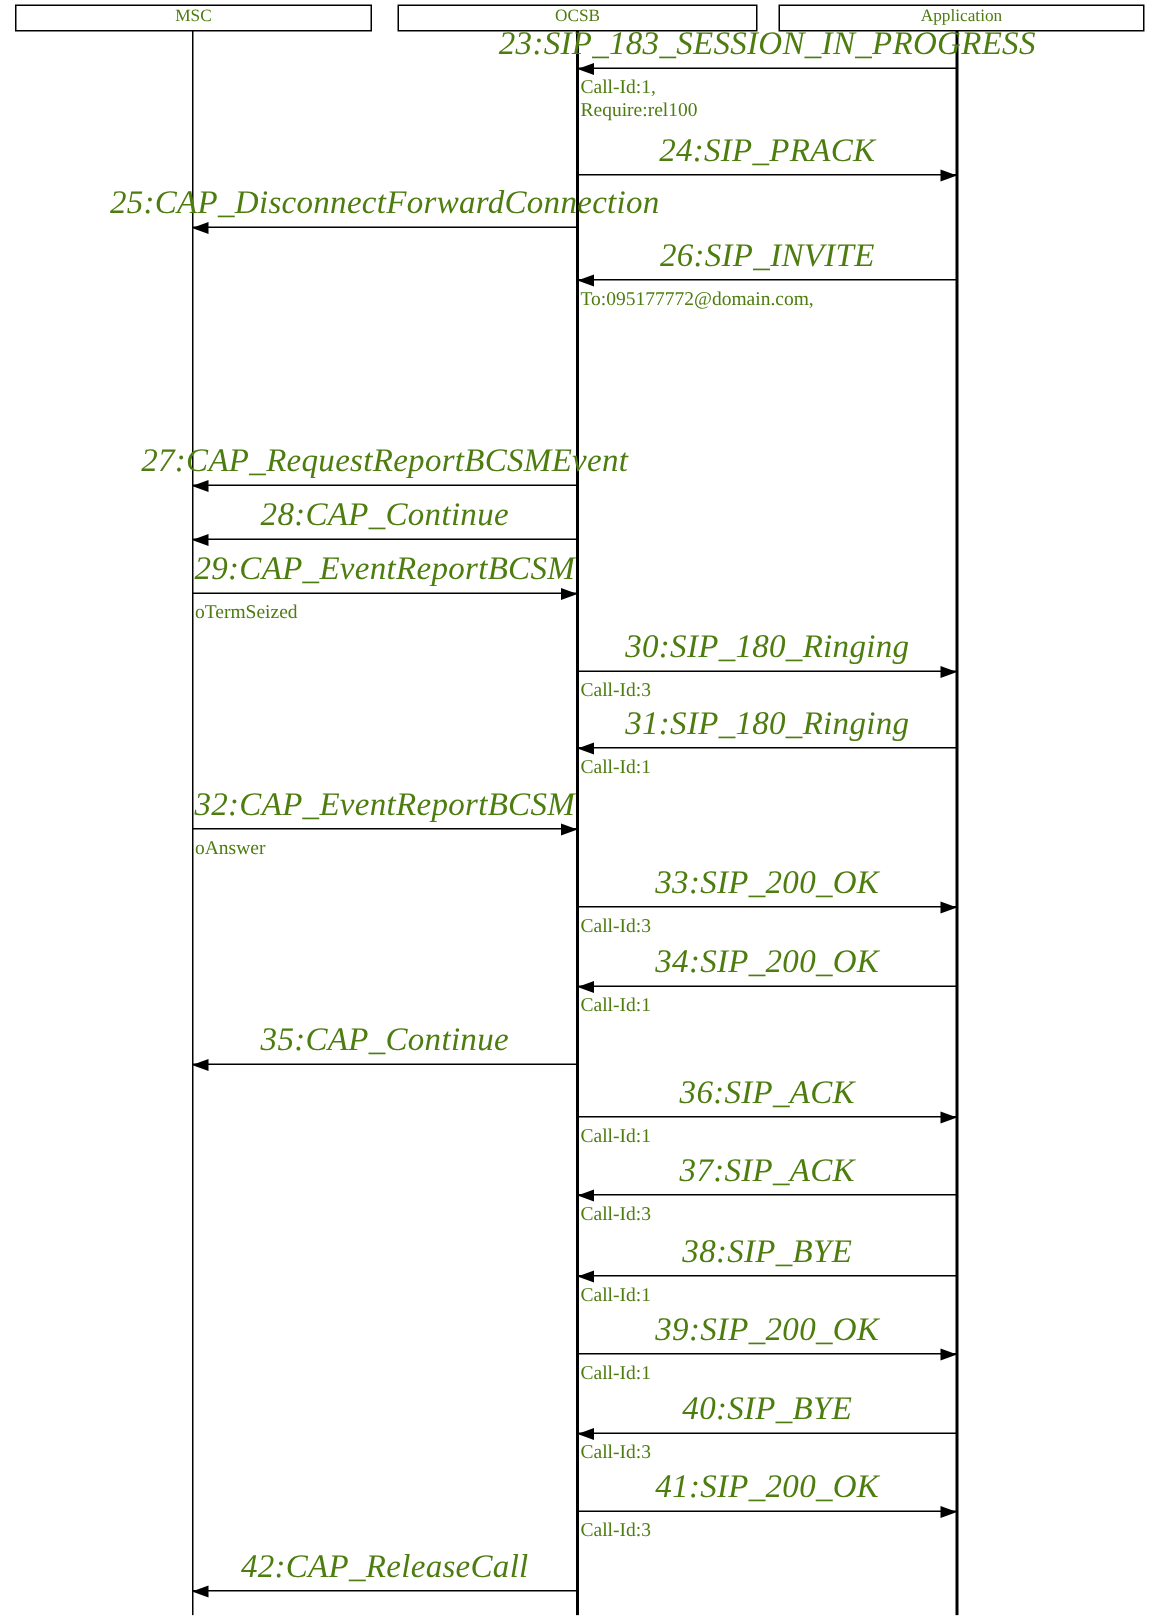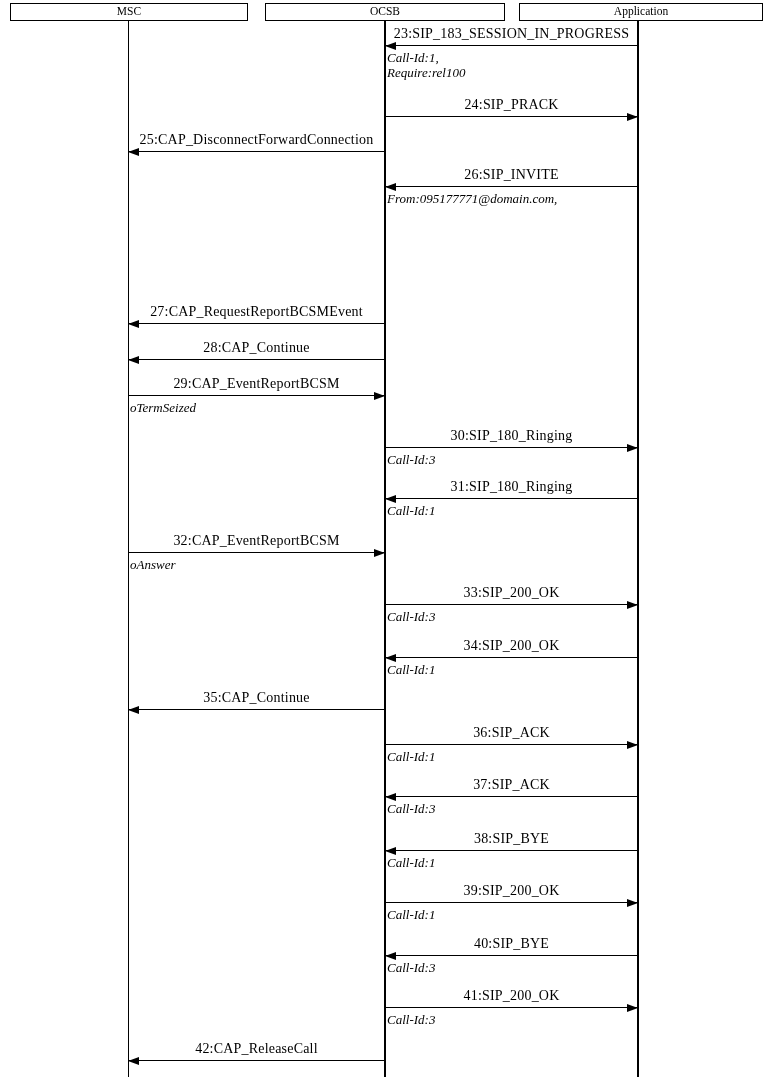--- a/index.html
+++ b/index.html
@@ -1,40 +1,39 @@
 <!DOCTYPE html>
 <html><head>
 <meta charset="utf-8">
 <style>
   html,body{margin:0;padding:0;background:#fff;}
   .diagram{
     position:relative;width:770px;height:1077px;background:#ffffff;
-    font-family:"Liberation Serif","DejaVu Serif",serif;color:#000000;overflow:hidden;
+    font-family:"Liberation Serif","DejaVu Serif",serif;color:#4d7c0f;overflow:hidden;
   }
   .pbox{
     position:absolute;top:3px;height:18px;box-sizing:border-box;
     border:1.5px solid #000;background:#fff;text-align:center;
     font-size:11.5px;line-height:15px;
   }
   .lifeline{position:absolute;top:20px;bottom:0;width:1.4px;background:#000;}
   .msg{position:absolute;height:0;}
   .cap{left:128px;width:257px;}
   .sip{left:385px;width:253px;}
   .msg-label{
     position:absolute;bottom:4px;left:50%;transform:translateX(-50%);
-    white-space:nowrap;font-size:14px;letter-spacing:0.2px;
+    white-space:nowrap;font-size:22px;letter-spacing:0.2px;font-style:italic;
   }
   .msg-line{position:absolute;left:0;right:0;top:-1px;height:1.4px;background:#000;}
   .head{position:absolute;top:-3.3px;width:0;height:0;border-style:solid;}
   .dl .head{left:0;border-width:4px 11px 4px 0;border-color:transparent #000 transparent transparent;}
   .dr .head{right:0;border-width:4px 0 4px 11px;border-color:transparent transparent transparent #000;}
   .msg-notes{
     position:absolute;left:2px;top:4px;font-size:13px;line-height:15px;
     white-space:nowrap;
-    font-style:italic;
   }
 </style>
 </head>
 <body>
 
 <div class="diagram">
 
   <div class="pbox" style="left:10px;width:238px;">
     <span>MSC</span>
   </div>
@@ -73,21 +72,21 @@
         <span class="head"></span>
       </div>
   </div>
 
   <div class="msg sip dl" style="top:187px;">
     <div class="msg-label">26:SIP_INVITE</div>
     <div class="msg-line">
         <span class="head"></span>
       </div>
     <div class="msg-notes">
-      <div>From:095177771@domain.com,</div>
+      <div>To:095177772@domain.com,</div>
     </div>
   </div>
 
   <div class="msg cap dl" style="top:324px;">
     <div class="msg-label">27:CAP_RequestReportBCSMEvent</div>
     <div class="msg-line">
         <span class="head"></span>
       </div>
   </div>
 

